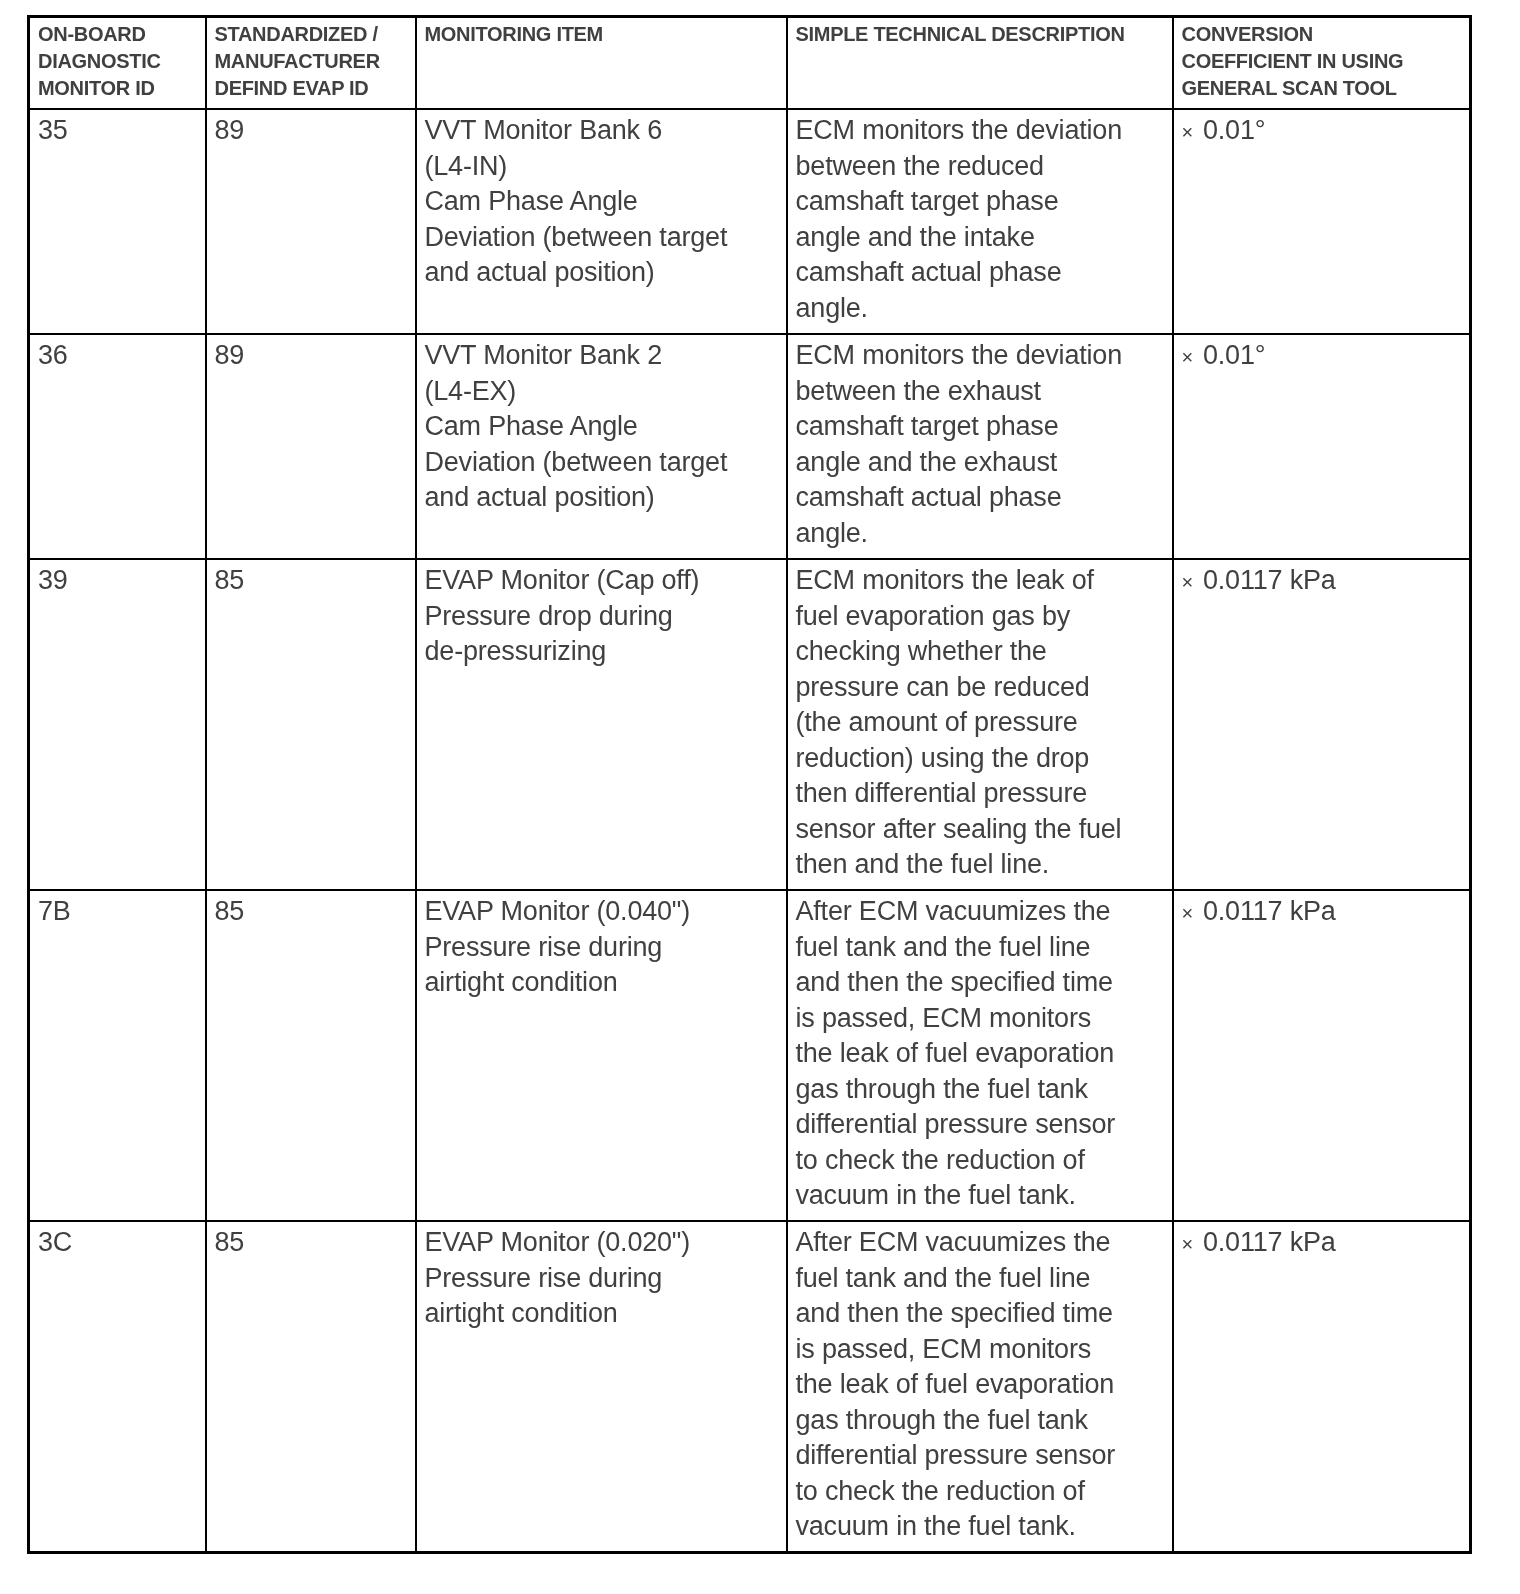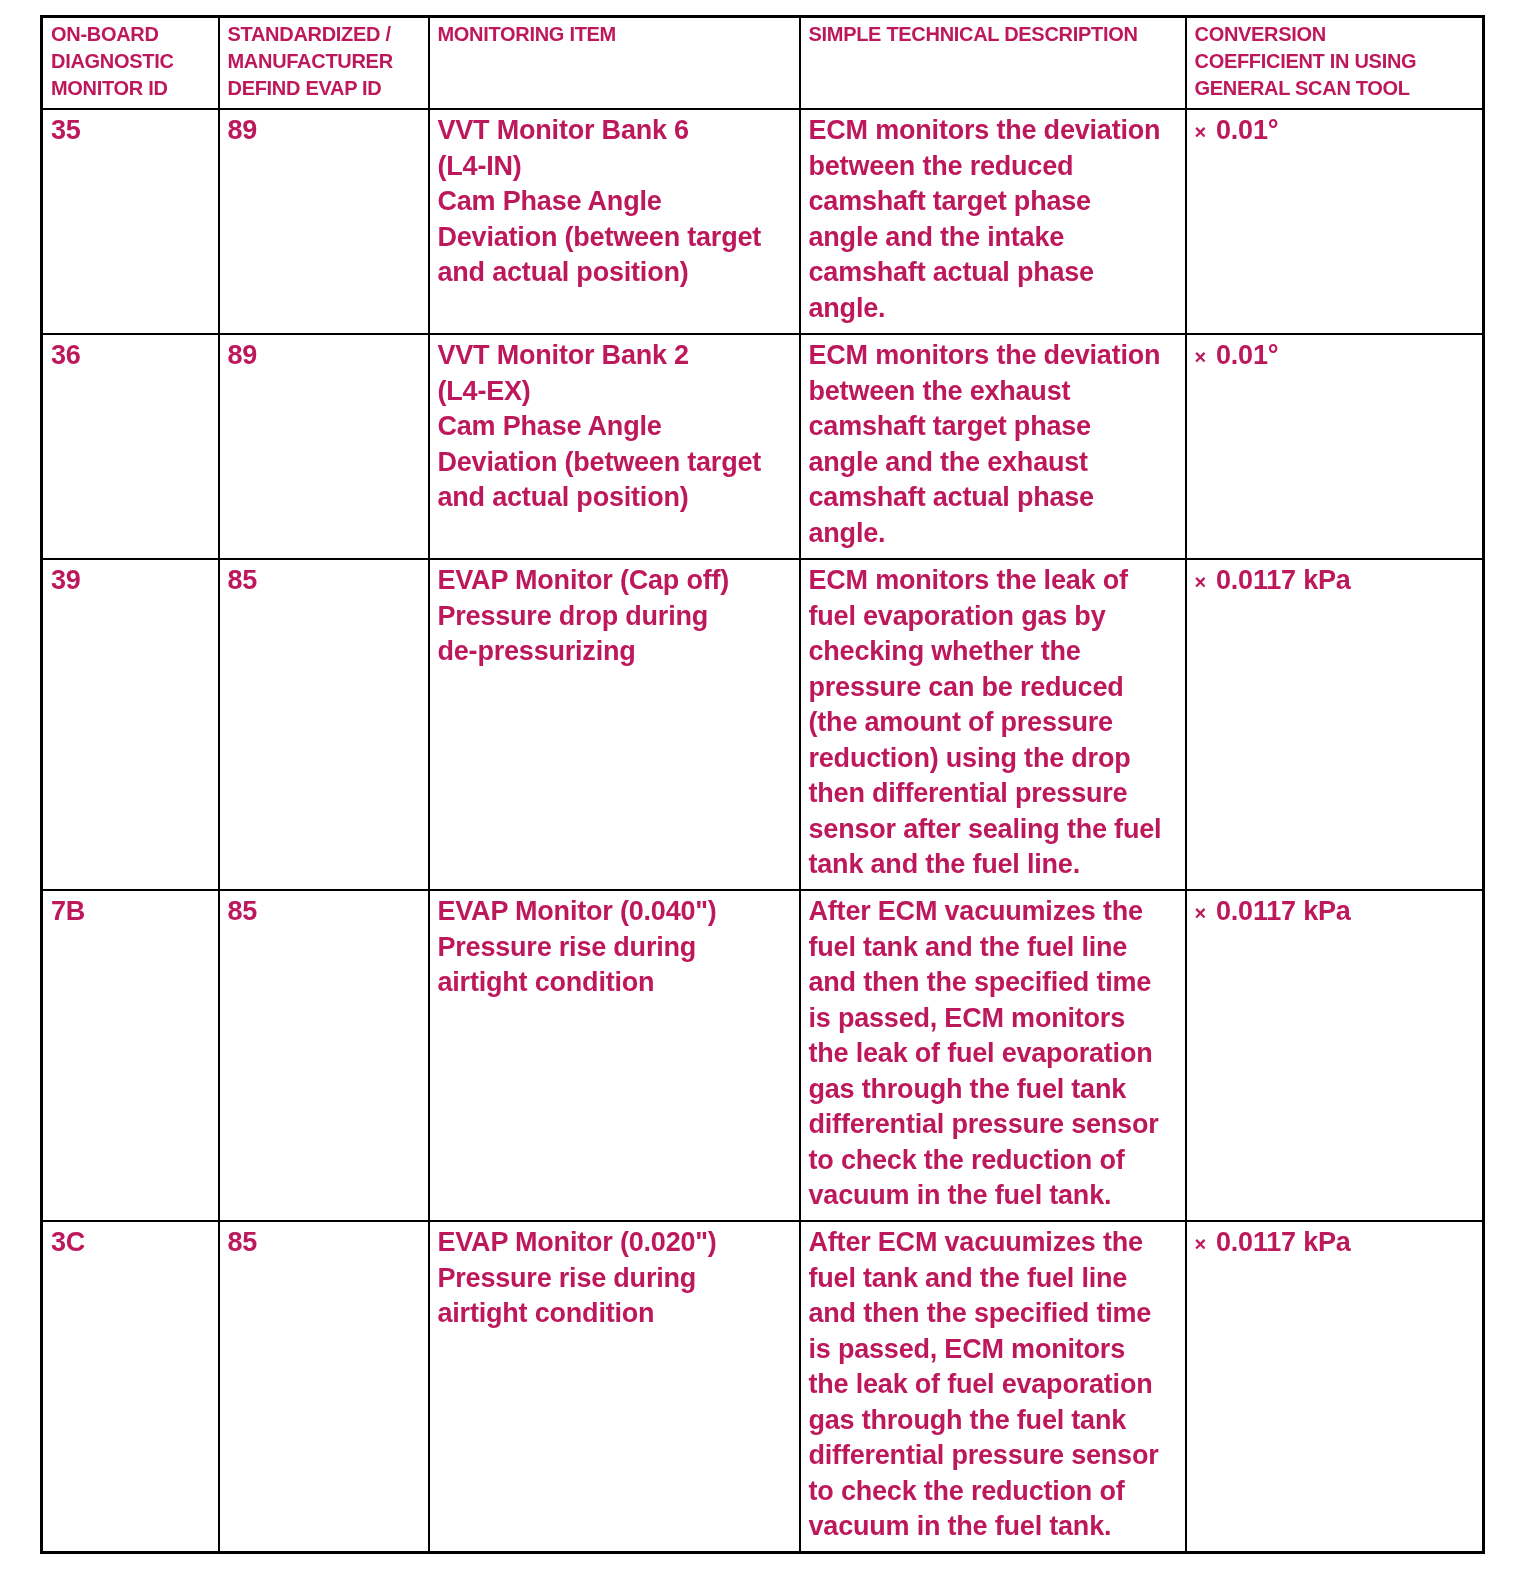--- a/index.html
+++ b/index.html
@@ -1,38 +1,37 @@
 <!DOCTYPE html>
 <html><head>
 <meta charset="utf-8">
 <style>
   html, body { margin: 0; padding: 0; background: #ffffff; }
   body { width: 1520px; height: 1594px; position: relative; overflow: hidden; }
   table.spec {
     position: absolute; left: 27px; top: 15px;
     width: 1442px; border-collapse: collapse; table-layout: fixed;
-    font-family: "Liberation Sans", sans-serif; color: #be185d;
+    font-family: "Liberation Sans", sans-serif; color: #404040;
     border: 3px solid #000;
-    margin-left: 13px;
   }
   table.spec col.c1 { width: 177px; }
   table.spec col.c2 { width: 210px; }
   table.spec col.c3 { width: 371px; }
   table.spec col.c4 { width: 386px; }
   table.spec col.c5 { width: 298px; }
   table.spec th, table.spec td {
     border: 2px solid #000; vertical-align: top; text-align: left;
     padding: 3px 8px 4px 8px;
   }
   table.spec th {
     font-size: 20px; font-weight: bold; line-height: 27px; height: 83px;
     letter-spacing: -0.3px;
   }
   table.spec td {
-    font-size: 27px; line-height: 35.5px; font-weight: bold;
+    font-size: 27px; line-height: 35.5px; font-weight: normal;
     letter-spacing: -0.2px;
   }
   tr.r1 td, tr.r2 td { height: 216px; }
   tr.r3 td { height: 322px; }
   tr.r4 td, tr.r5 td { height: 322px; }
   .line { display: block; }
   .mult { font-size: 20px; margin-right: 10px; }
 </style>
 </head>
 <body>
@@ -128,21 +127,21 @@
       </td>
       <td>
         <span class="line">ECM monitors the leak of</span>
         <span class="line">fuel evaporation gas by</span>
         <span class="line">checking whether the</span>
         <span class="line">pressure can be reduced</span>
         <span class="line">(the amount of pressure</span>
         <span class="line">reduction) using the drop</span>
         <span class="line">then differential pressure</span>
         <span class="line">sensor after sealing the fuel</span>
-        <span class="line">tank and the fuel line.</span>
+        <span class="line">then and the fuel line.</span>
       </td>
       <td>
         <span class="mult">×</span><span>0.0117 kPa</span>
       </td>
     </tr>
 
     <tr class="r4">
       <td>7B</td>
       <td>85</td>
       <td>

